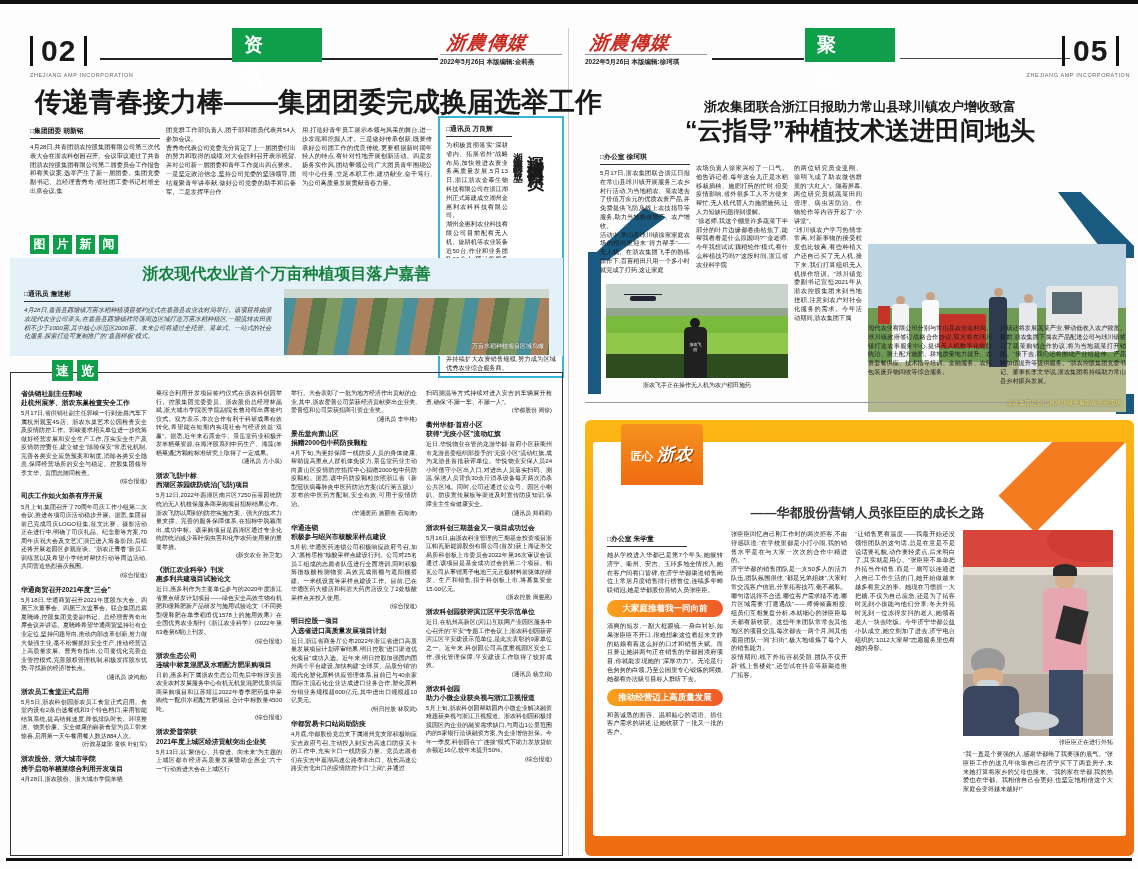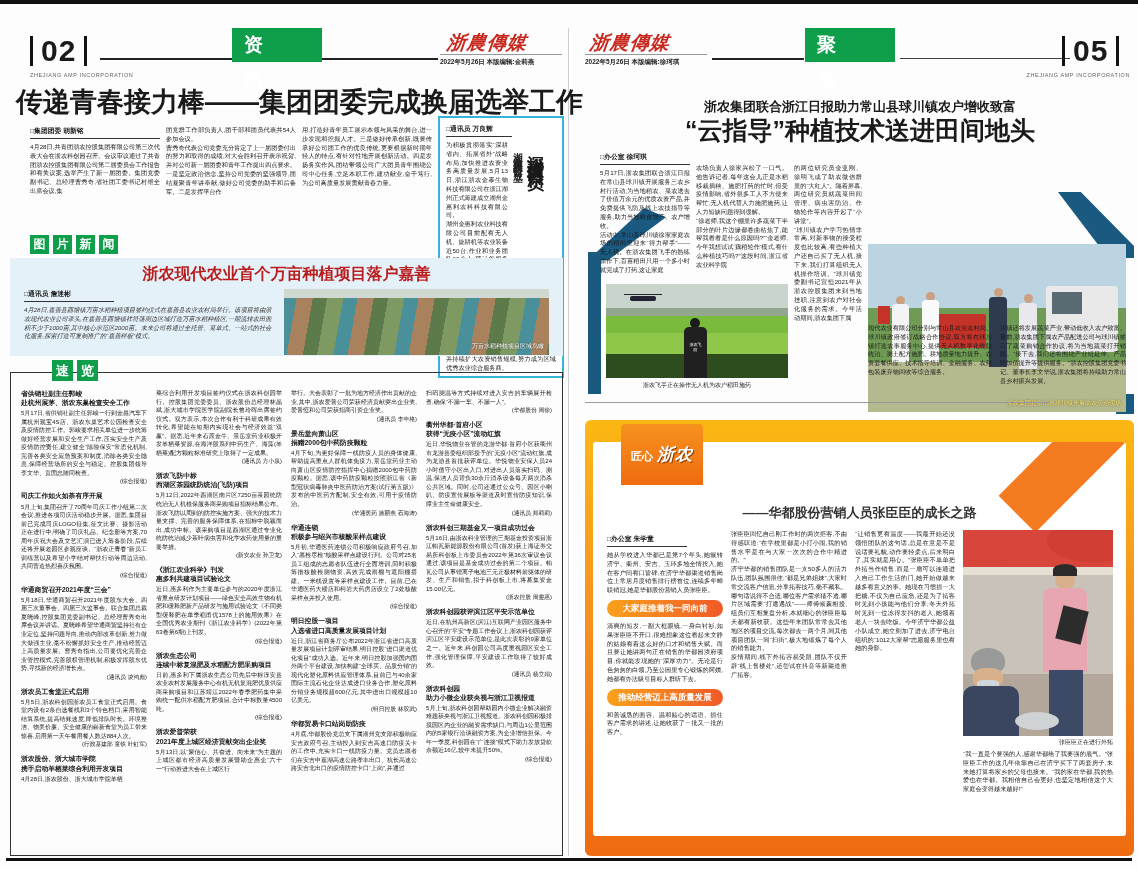--- a/index.html
+++ b/index.html
@@ -13,35 +13,35 @@
   
   .pagenum { font-size:30px; font-weight:900; letter-spacing:1px; border-left:3px solid #111; border-right:3px solid #111; padding:0 8px; line-height:30px; }
   .org { font-size:5.5px; color:#666; letter-spacing:.6px; }
   .secbox { background:#0f9e4a; color:#fff; font-weight:bold; font-size:19px; letter-spacing:12px; text-align:left; line-height:34px; padding-left:12px; }
   .masthead { color:#c8281e; font-size:19px; font-weight:900; font-style:italic; transform:skewX(-6deg); letter-spacing:1px; }
   .dateline { font-size:6.5px; font-weight:bold; color:#222; }
   .hline { background:#222; height:2px; }
   .thinline { background:#999; height:1px; }
 
   
-  .headline-xl { font-size:27px; font-weight:900; letter-spacing:0px; text-align:center; white-space:nowrap; }
+  .headline-xl { font-size:27px; font-weight:900; letter-spacing:0px; text-align:center; white-space:nowrap;margin-left:19px; }
   .byline { font-size:6.8px; font-weight:bold; border-bottom:1px solid #333; padding-bottom:2px; margin-bottom:4px; }
   .body-txt { font-size:6.2px; line-height:1.42; text-align:justify; white-space:pre-line; overflow:hidden; }
   .credit { display:block; text-align:right; font-size:6px; }
 
   
   .cyanbox { border:2px solid #35b6d9; background:#fff; }
   .vtitle-wrap { writing-mode:vertical-rl; text-orientation:upright; }
   .vtitle { font-size:17px; font-weight:900; letter-spacing:3px; }
   .vsub { font-size:9.5px; font-weight:bold; letter-spacing:2px; margin-top:4px; color:#222; }
 
   
   .glabel { display:inline-block; width:19px; height:19px; background:#0f9e4a; color:#fff; font-weight:bold; font-size:12px; text-align:center; line-height:19px; margin-right:4px; }
   .pnbox { background:#e4f1f8; }
-  .pn-headline { font-size:16px; font-weight:900; color:#b91c1c; text-align:center; }
+  .pn-headline { font-size:16px; font-weight:900; color:#15803d; text-align:center; }
   .italic { font-style:italic; color:#333; }
 
   
   .quickbox { border:1.5px solid #333; }
   .qcol { overflow:hidden; }
   .qt { font-size:6.8px; font-weight:bold; line-height:1.35; margin:5px 0 2px 0; white-space:pre-line; }
   .qb { font-size:6px; line-height:1.42; text-align:justify; }
   .qcr { text-align:right; font-size:5.8px; }
 
   
@@ -268,21 +268,21 @@
     <div class="cap-overlay">浙农集团赴常山县球川镇开展助农活动现场</div>
   </div>
   <div class="abs body-txt" style="left:868px;top:324px;width:124px;height:72px">现代农业有限公司分别与常山县农业农村局、球川镇政府签订战略合作协议,双方将在球川镇打造农事服务中心,提供无人机数字化统防统治、测土配方施肥、耕地质量地力提升、农资套餐供应、技术指导培训、金融服务、农药包装废弃物回收等综合服务。</div>
   <div class="abs body-txt" style="left:1000px;top:324px;width:126px;height:72px">川镇还将发展蔬菜产业,带动低收入农户致富。目前,浙农集团下属农产品配送公司与球川镇签订了蔬菜购销合作协议,将为当地蔬菜打开销路。“接下去,我们还将围绕产业链延伸、产品附加值提升等提供服务。”浙农控股集团党委书记、董事长李文华说,浙农集团将持续助力常山县乡村振兴发展。</div>
 
   <div class="abs thinline" style="left:585px;top:402px;width:465px"></div>
 
   <div class="abs orangecard" style="left:585px;top:420px;width:549px;height:436px">
     <div class="whitecard abs" style="left:8px;top:22px;width:533px;height:394px">
       <div class="ribbon abs" style="left:380px;top:-60px;width:300px;height:52px"></div>
-      <div class="psub abs" style="left:0;top:62px;width:533px">——华都股份营销人员张臣臣的成长之路</div>
+      <div class="psub abs" style="left:8px;top:62px;width:533px">——华都股份营销人员张臣臣的成长之路</div>
 
       <div class="abs" style="left:14px;top:92px;width:116px;height:296px;overflow:hidden">
         <div class="byline" style="width:80px">□办公室 朱学童</div>
         <div class="body-txt">她从学校进入华都已是第7个年头,她辗转济宁、衢州、安吉、玉环多地全情投入,她在客户间有口皆碑,在济宁华都渠道销售岗位上常居月度销售排行榜首位,连续多年蝉联销冠,她是华都股份营销人员张臣臣。</div>
         <div class="pill">大家庭推着我一同向前</div>
         <div class="body-txt">清爽的短发,一副大框眼镜,一身白衬衫,如果张臣臣不开口,很难想象这位看起来文静的姑娘有着这么好的口才和销售天赋。而且要让她讲两句正在销售的华都园渎府项目,你就能发现她的“深厚功力”。无论是行色匆匆的白领,乃至公园里专心锻炼的阿姨,她都有办法吸引目标人群听下去。</div>
         <div class="pill">推动经营迈上高质量发展</div>
         <div class="body-txt">和善诚恳的面容、温和贴心的话语、抓住客户需求的讲述,让她收获了一批又一批的客户。</div>
       </div>
 

